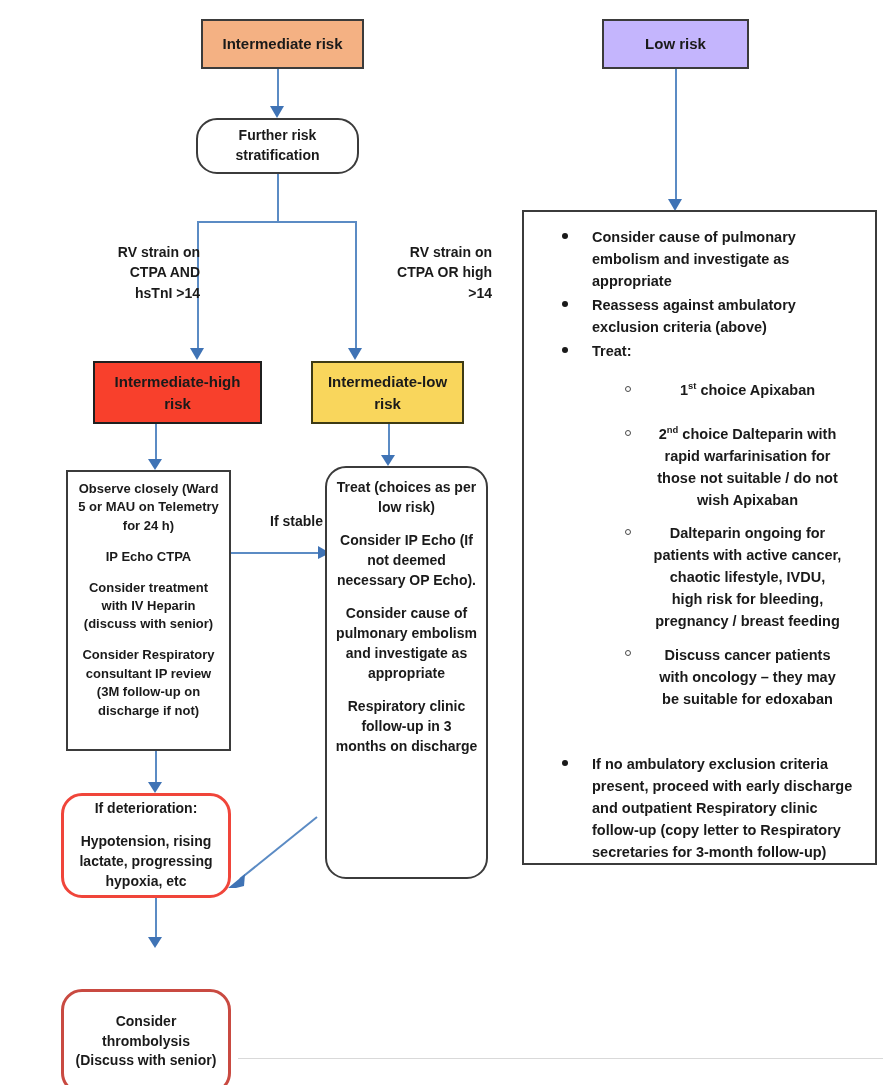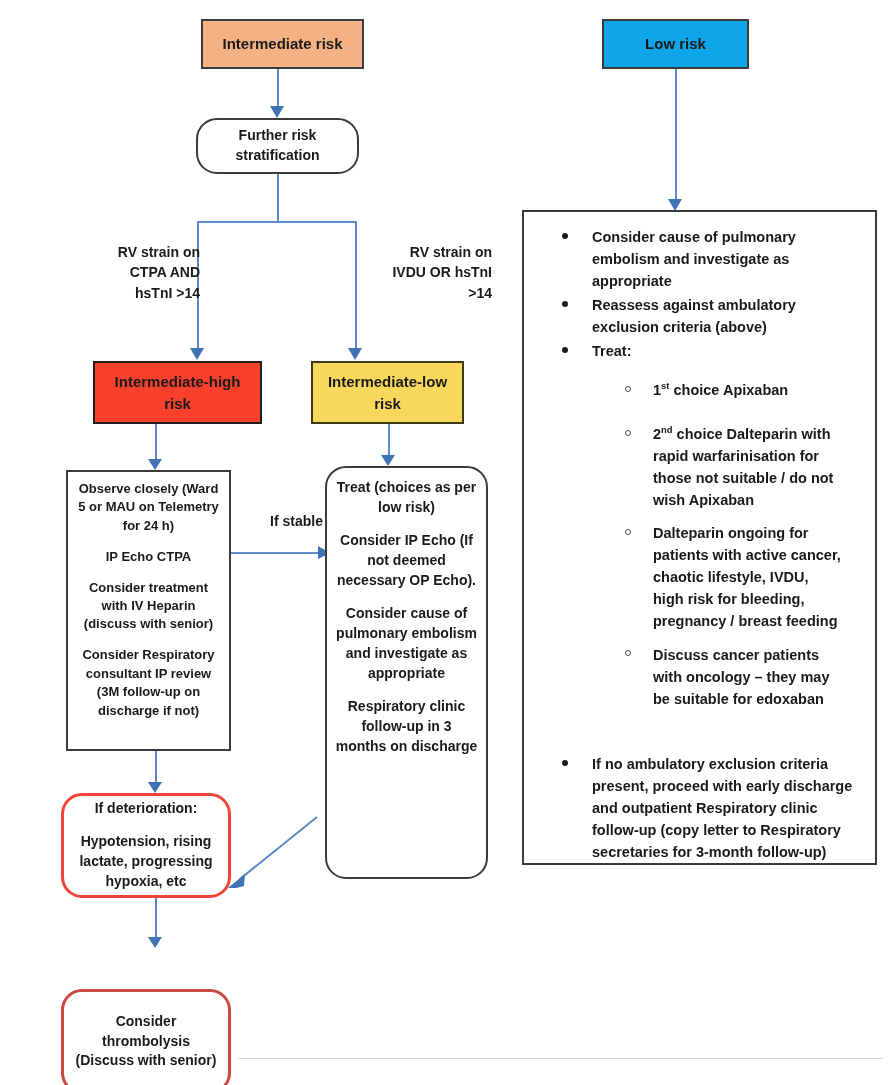--- a/index.html
+++ b/index.html
@@ -42,21 +42,21 @@
     border: 3px solid #f0453a;
     background: #ffffff;
   }
   .box-red-dark {
     border: 3px solid #c94a41;
     background: #ffffff;
   }
   .fill-orange { background: #f4b183; border: 2px solid #3b3b3b; }
   .fill-red    { background: #f8402c; border: 2px solid #1f1f1f; }
   .fill-yellow { background: #f9d65c; border: 2px solid #3d3a14; }
-  .fill-green  { background: #0ea5e9; border: 2px solid #3b3b3b; }
+  .fill-green  { background: #c4b5fd; border: 2px solid #3b3b3b; }
 
   .t-bold   { font-weight: bold; }
   .t-13     { font-size: 13px; }
   .t-14     { font-size: 14px; border-radius: 21px; }
   .t-15     { font-size: 15px; }
 
   
   .label {
     position: absolute;
     text-align: right;
@@ -96,21 +96,21 @@
     margin-bottom: 2px;
   }
   .bullets > li > .dot {
     position: absolute;
     left: 28px;
     top: 0.50em;
     width: 6px; height: 6px;
     background: #1a1a1a;
     border-radius: 50%;
   }
-  .sublist { margin: 17px; padding: 0; list-style: none; }
+  .sublist { margin: 17px; padding: 0; list-style: none; text-align: center; }
   .sublist > li {
     position: relative;
     padding-left: 44px;
     font-size: 14.5px;
     font-weight: bold;
     line-height: 1.52;
     margin-top: 11px;
   }
   .sublist > li > .ring {
     position: absolute;
@@ -184,21 +184,21 @@
   </div>
 
   <div class="label t-14" style="left:75px; top:242px; width:125px;">
     <span class="line">RV strain on</span><br>
     <span>CTPA </span><span style="font-weight:bold">AND</span><br>
     <span class="line">hsTnI &gt;14</span>
   </div>
 
   <div class="label t-14" style="left:352px; top:242px; width:140px;">
     <span class="line">RV strain on</span><br>
-    <span class="line">IVDU OR hsTnI</span><br>
+    <span class="line">CTPA OR high</span><br>
     <span class="line">&gt;14</span>
   </div>
 
   <div class="node fill-red t-15 t-bold" style="left:93px; top:361px; width:169px; height:63px;">
     <span class="line">Intermediate-high</span>
     <span class="line">risk</span>
   </div>
 
   <div class="node fill-yellow t-15 t-bold" style="left:311px; top:361px; width:153px; height:63px;">
     <span class="line">Intermediate-low</span>

